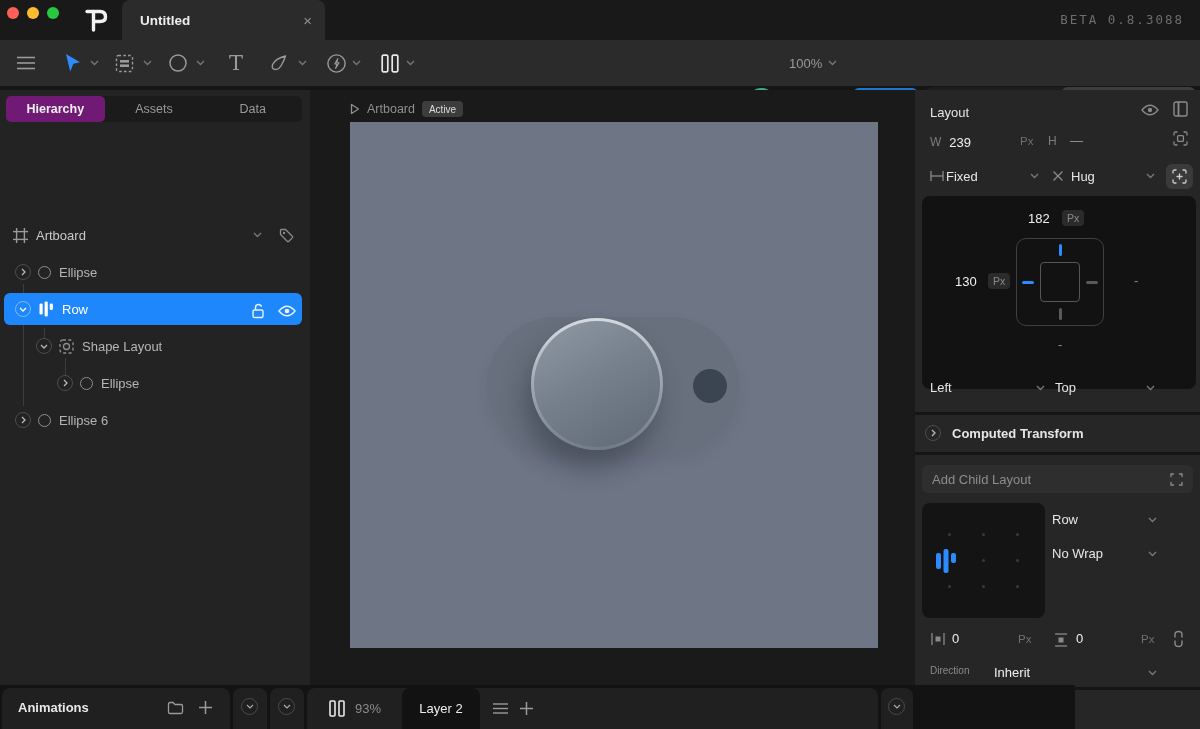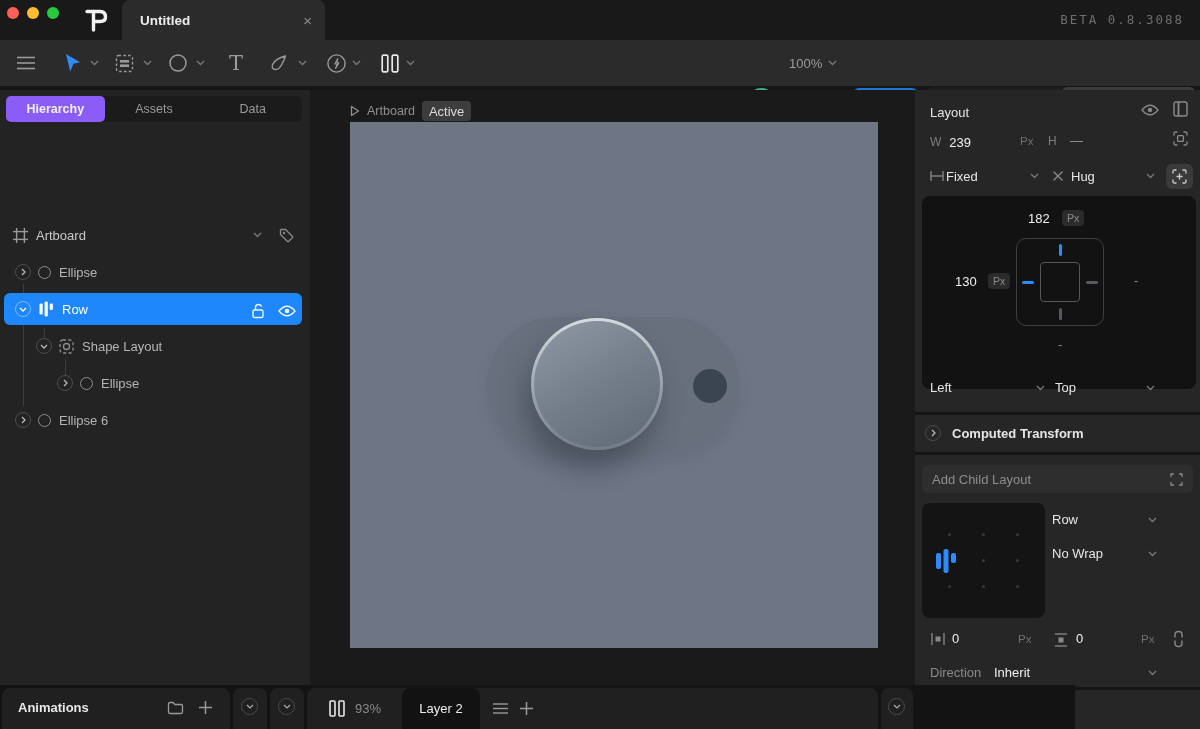--- a/index.html
+++ b/index.html
@@ -33,35 +33,35 @@
     border-radius:7px; display:flex; }
   .mode-seg { flex:1; display:flex; align-items:center; justify-content:center; font-size:13px; color:#969696; border-radius:7px; }
   .mode-seg.active { background:#3d3d3d; color:#f2f2f2; }
 
   
   .left-panel { left:0; top:90px; width:310px; height:595px; background:#232323; }
   .lp-tabs { position:absolute; left:6px; top:6px; width:296px; height:26px; background:#1b1b1b;
     border-radius:6px; display:flex; }
   .lp-tab { flex:1; display:flex; align-items:center; justify-content:center; font-size:12.5px;
     color:#9a9a9a; border-radius:5px; }
-  .lp-tab.active { background:#8b5cf6; color:#f0f0f0; font-weight:700; }
+  .lp-tab.active { background:#701a75; color:#f0f0f0; font-weight:700; }
   .tree-row { position:absolute; left:0; width:310px; height:28px; display:flex; align-items:center;
     color:#b5b5b7; font-size:13px; }
   .tree-label { margin-left:8px; }
   .exp-circle { width:16px; height:16px; border:1px solid #4d4d4d; border-radius:50%;
     display:flex; align-items:center; justify-content:center; color:#b9b9b9; flex:none; }
   .shape-circle { width:13px; height:13px; border:1.6px solid #8e8e90; border-radius:50%; flex:none; }
   .sel-row { position:absolute; left:4px; top:203px; width:298px; height:32px; border-radius:6px; }
   .guide { position:absolute; width:1px; background:#3d3d3d; }
 
   
   .canvas { left:310px; top:90px; width:605px; height:595px; background:#1a1a1a; }
   .crumb { position:absolute; left:40px; top:11px; display:flex; align-items:center; gap:7px;
     color:#8f8f8f; font-size:12.5px; }
-  .active-badge { background:#3d3d3d; color:#dcdcdc; font-size:13px; border-radius:4px; padding:2.5px 7px;text-align:center; }
+  .active-badge { background:#3d3d3d; color:#dcdcdc; font-size:10px; border-radius:4px; padding:2.5px 7px;text-align:center; }
   .artboard { position:absolute; left:40px; top:32px; width:528px; height:526px; }
   .pill { position:absolute; left:137px; top:195px; width:252px; height:136px; border-radius:68px;
     background:#68707d; box-shadow:0 8px 18px rgba(0,0,0,0.06); }
   .knob { position:absolute; left:181px; top:196px; width:132px; height:132px; border-radius:50%;
     background:linear-gradient(175deg,#d9dfe4 0%,#a2abb5 45%,#6e7884 100%);
     box-shadow:-6px 18px 26px rgba(40,46,58,0.45); }
   .knob-inner { position:absolute; left:3px; top:3px; width:126px; height:126px; border-radius:50%;
     background:linear-gradient(150deg,#8f9aa6 0%,#76818d 45%,#5e6975 100%); }
   .dot-circle { position:absolute; left:343px; top:247px; width:34px; height:34px; border-radius:50%;
     background:#3b4551; }
@@ -490,21 +490,21 @@
     </svg>
     <span class="abs ins-text" style="left:161px;top:176px;color:#f0f0f0">0</span>
     <span class="abs px-lab" style="left:226px;top:178px">Px</span>
     <svg class="abs" style="left:258px;top:175px" width="11" height="18" viewBox="0 0 11 18">
       <g fill="none" stroke="#8a8a8a" stroke-width="1.4" stroke-linecap="round">
         <path d="M2 7 V4.5 Q2 1.5 5.5 1.5 Q9 1.5 9 4.5 V7"></path>
           <path d="M2 11 v2.5 Q2 16.5 5.5 16.5 Q9 16.5 9 13.5 V11"></path>
       </g>
     </svg>
 
-    <span class="abs" style="left:15px;top:210px;color:#8a8a8a;font-size:13px">Direction</span>
+    <span class="abs" style="left:15px;top:210px;color:#8a8a8a;font-size:10px">Direction</span>
     <span class="abs ins-text" style="left:79px;top:210px;color:#f0f0f0">Inherit</span>
     <svg class="abs" style="left:233px;top:215px" width="9" height="6" viewBox="0 0 9 6">
         <path d="M1 1 L4.5 4.5 L8 1" stroke="#777" stroke-width="1.4" fill="none"></path>
       </svg>
   </div>
 
   <div class="sec" style="top:690px;height:39px"></div>
 
   <div class="abs bottom-bar">
     <div class="bpanel" style="left:2px;width:228px">

